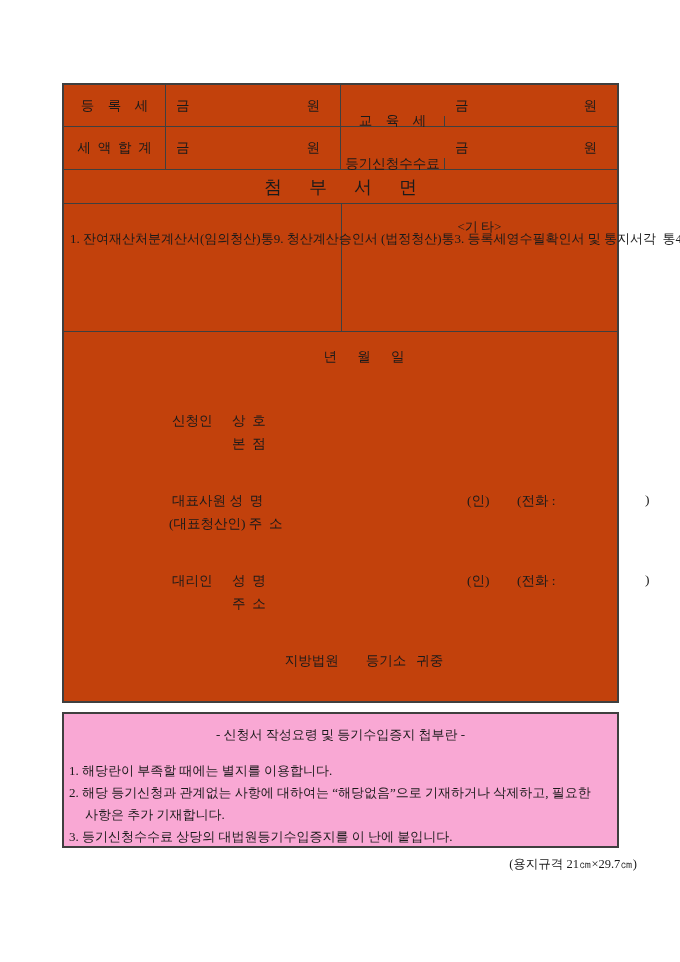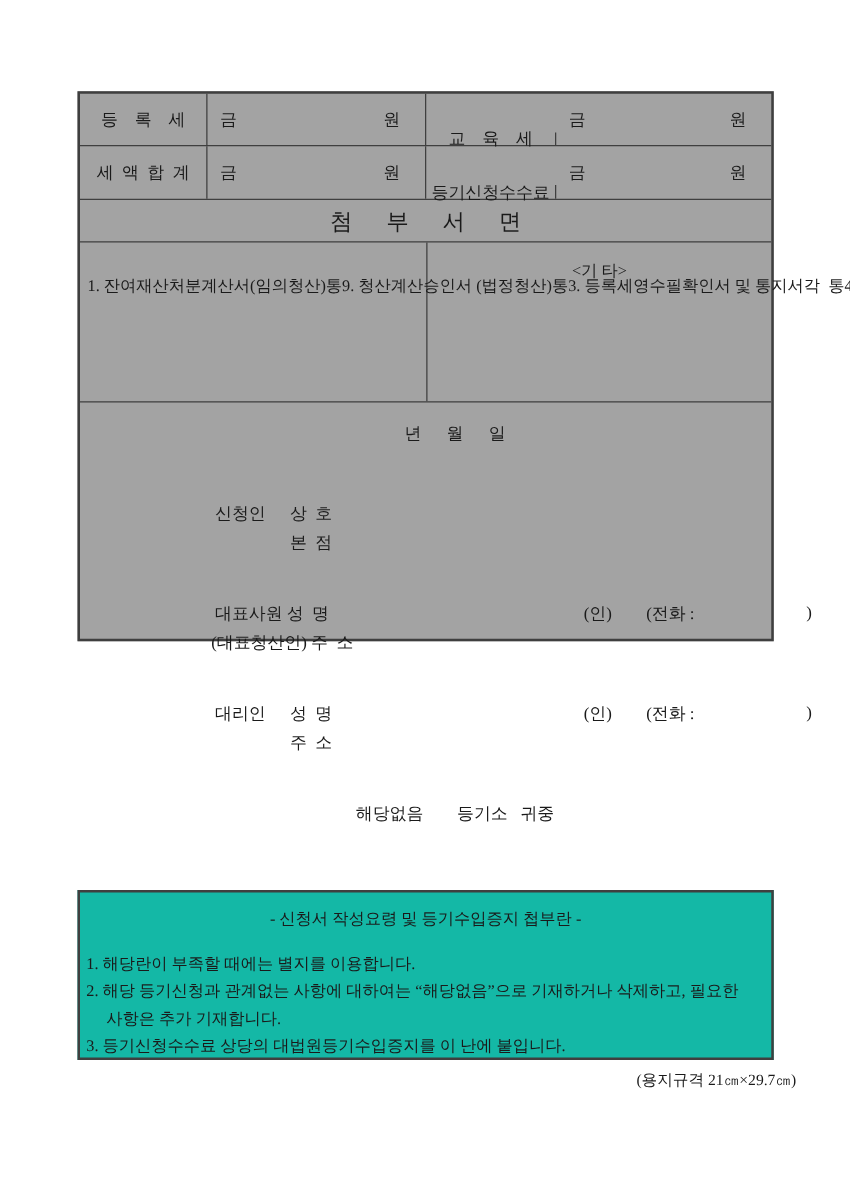--- a/index.html
+++ b/index.html
@@ -8,24 +8,24 @@
     width: 680px; height: 962px;
     position: relative;
     font-family: "Liberation Serif", "DejaVu Serif", serif;
     color: #1a1a1a;
     overflow: hidden;
   }
   [data-bind] { white-space: pre; }
 
   
   .doc-table {
-    position: absolute; left: 62px; top: 73px;
-    width: 557px; height: 440px;
+    position: absolute; left: 62px; top: 83px;
+    width: 557px; height: 620px;
     border: 2px solid #3f3f3f;
-    background: #a3a3a3;
+    background: #c2410c;
   }
   .trow { display: flex; border-bottom: 1px solid #3f3f3f; }
   .trow:last-child { border-bottom: none; }
   .cell { border-right: 1px solid #3f3f3f; display: flex; align-items: center; }
   .cell:last-child { border-right: none; }
 
   .r-tax { height: 42px; font-size: 13.5px; }
   .r-tax2 { height: 43px; font-size: 13.5px; }
   .c-label1 { width: 102px; justify-content: center; }
   .c-value1 { width: 175px; justify-content: space-between; padding: 0 20px 0 10px; }
@@ -51,21 +51,21 @@
 
   .r-body { height: 365px; position: relative; display: block; font-size: 13.5px; }
   .abs { position: absolute; padding-left: 47px; }
   .center-line { left: 0; width: 100%; text-align: center; }
 
   
   .notes-box {
     position: absolute; left: 62px; top: 712px;
     width: 557px; height: 136px;
     border: 2px solid #3f3f3f;
-    background: #14b8a6;
+    background: #f9a8d4;
   }
   .notes-title { margin-top: 12px; text-align: center; font-size: 13px; }
   .notes-list { margin-top: 16px; padding: 0 12px 0 5px; list-style: none; }
   .notes-list li {
     font-size: 13px; line-height: 22px;
     padding-left: 16px; text-indent: -16px;
     white-space: normal;
   }
   .notes-list li span { white-space: normal; }
 
@@ -148,21 +148,21 @@
     <span class="abs" style="top:160px; left:534px" data-bind="application.representative.phone_close">)</span>
     <span class="abs" style="top:183px; left:58px" data-bind="application.representative.label2">(대표청산인) 주  소</span>
 
     <span class="abs" style="top:240px; left:61px" data-bind="application.agent.label">대리인</span>
     <span class="abs" style="top:240px; left:121px" data-bind="application.agent.field1">성  명</span>
     <span class="abs" style="top:240px; left:356px" data-bind="application.agent.seal">(인)</span>
     <span class="abs" style="top:240px; left:406px" data-bind="application.agent.phone">(전화 :</span>
     <span class="abs" style="top:240px; left:534px" data-bind="application.agent.phone_close">)</span>
     <span class="abs" style="top:263px; left:121px" data-bind="application.agent.field2">주  소</span>
 
-    <div class="abs center-line" style="top:320px" data-bind="application.court_line">해당없음        등기소   귀중</div>
+    <div class="abs center-line" style="top:320px" data-bind="application.court_line">지방법원        등기소   귀중</div>
   </div>
 </div>
 
 <div class="notes-box">
   <div class="notes-title" data-bind="notes_box.title">- 신청서 작성요령 및 등기수입증지 첩부란 -</div>
   <ul class="notes-list">
     <li><span data-bind="notes_box.items.0">1. 해당란이 부족할 때에는 별지를 이용합니다.</span></li>
     <li><span data-bind="notes_box.items.1">2. 해당 등기신청과 관계없는 사항에 대하여는 “해당없음”으로 기재하거나 삭제하고, 필요한 사항은 추가 기재합니다.</span></li>
     <li><span data-bind="notes_box.items.2">3. 등기신청수수료 상당의 대법원등기수입증지를 이 난에 붙입니다.</span></li>
   </ul>

